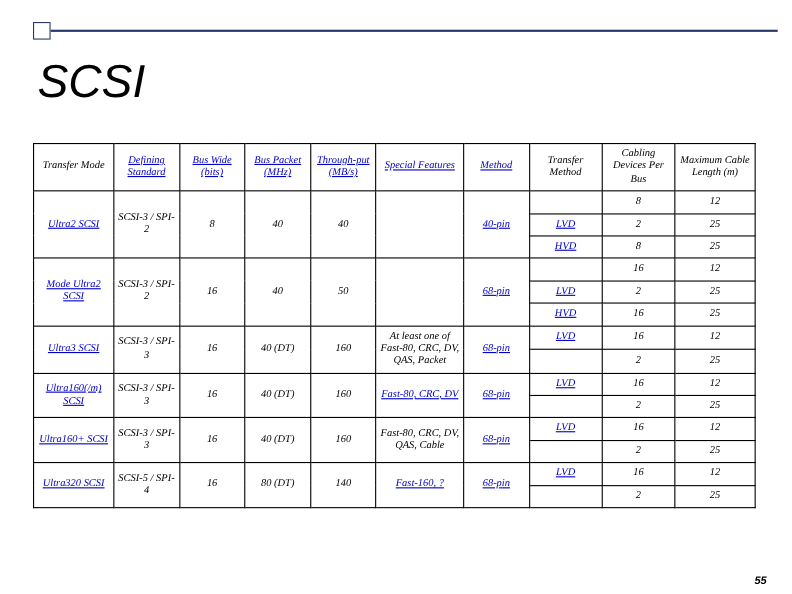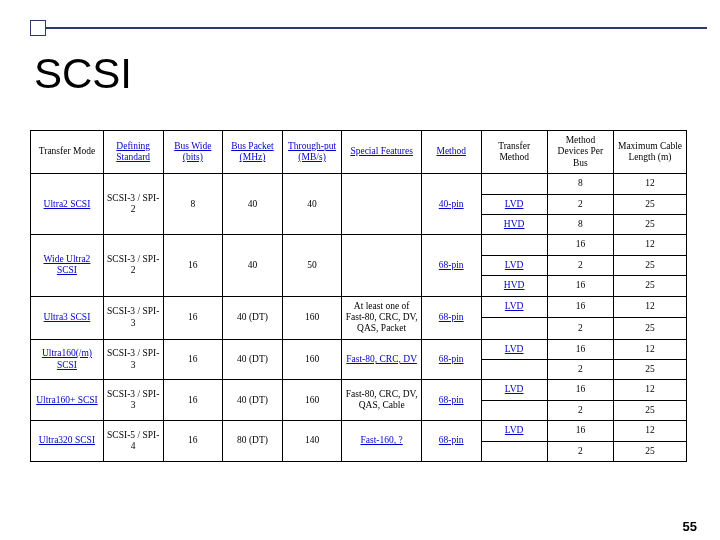--- a/index.html
+++ b/index.html
@@ -1,29 +1,29 @@
 <!DOCTYPE html>
 <html><head>
 <meta charset="utf-8">
 <style>
   html,body{margin:0;padding:0;background:#fff;font-family:"Times New Roman",serif;}
-  .page{width:707px;height:540px;position:relative;box-sizing:border-box;}
+  .page{width:707px;height:540px;position:relative;box-sizing:border-box;font-style:italic;}
   .deco{position:absolute;top:20px;left:30px;width:14px;height:14px;border:1.5px solid #2a3a6a;background:#fff;}
   .rule{position:absolute;top:27px;left:46px;right:0;border-top:2px solid #2a3a6a;}
   h1{position:absolute;top:50px;left:34px;margin:0;font-family:Arial,Helvetica,sans-serif;font-size:42px;font-weight:400;letter-spacing:0;}
   .tablewrap{position:absolute;top:130px;left:30px;right:20px;}
   table{width:100%;border-collapse:collapse;table-layout:fixed;}
   th,td{border:1.5px solid #000;font-size:9.5px;line-height:1.2;padding:4px 2px;text-align:center;vertical-align:middle;font-family:"Times New Roman",serif;}
   th{font-weight:400;}
   col.c0{width:11%;} col.c1{width:9%;} col.c2{width:9%;} col.c3{width:9%;}
   col.c4{width:9%;} col.c5{width:12%;} col.c6{width:9%;} col.c7{width:10%;}
   col.c8{width:10%;} col.c9{width:11%;}
   .u{text-decoration:underline;color:#0000c8;}
   .hdr .nolnk{color:#000;}
-  .pagenum{position:absolute;bottom:6px;right:10px;font-family:Arial,sans-serif;font-size:13px;font-weight:bold;color:#000;}
+  .pagenum{position:absolute;bottom:6px;right:10px;font-family:Arial,sans-serif;font-size:10px;font-weight:bold;color:#000;}
 </style>
 </head>
 <body>
 <div class="page">
   <div class="deco"></div>
   <div class="rule"></div>
   <h1>SCSI</h1>
 
   <div class="tablewrap">
     <table>
@@ -42,21 +42,21 @@
       <thead class="hdr">
         <tr>
           <th><span class="nolnk">Transfer Mode</span></th>
           <th><span class="u">Defining Standard</span></th>
           <th><span class="u">Bus Wide (bits)</span></th>
           <th><span class="u">Bus Packet (MHz)</span></th>
           <th><span class="u">Through-put (MB/s)</span></th>
           <th><span class="u">Special Features</span></th>
           <th><span class="u">Method</span></th>
           <th><span class="nolnk">Transfer Method</span></th>
-          <th><span class="nolnk">Method Devices Per Bus</span></th>
+          <th><span class="nolnk">Cabling Devices Per Bus</span></th>
           <th><span class="nolnk">Maximum Cable Length (m)</span></th>
         </tr>
       </thead>
       <tbody id="tbody">
           <tr>
             <td rowspan="3"><span class="u">Ultra2 SCSI</span></td>
             <td rowspan="3">SCSI-3 / SPI-2</td>
             <td rowspan="3">8</td>
             <td rowspan="3">40</td>
             <td rowspan="3">40</td>
@@ -70,21 +70,21 @@
             <td><span class="u">LVD</span></td>
             <td>2</td>
             <td>25</td>
           </tr>
           <tr>
             <td><span class="u">HVD</span></td>
             <td>8</td>
             <td>25</td>
           </tr>
           <tr>
-            <td rowspan="3"><span class="u">Wide Ultra2 SCSI</span></td>
+            <td rowspan="3"><span class="u">Mode Ultra2 SCSI</span></td>
             <td rowspan="3">SCSI-3 / SPI-2</td>
             <td rowspan="3">16</td>
             <td rowspan="3">40</td>
             <td rowspan="3">50</td>
             <td rowspan="3"></td>
             <td rowspan="3"><span class="u">68-pin</span></td>
             <td></td>
             <td>16</td>
             <td>12</td>
           </tr>

